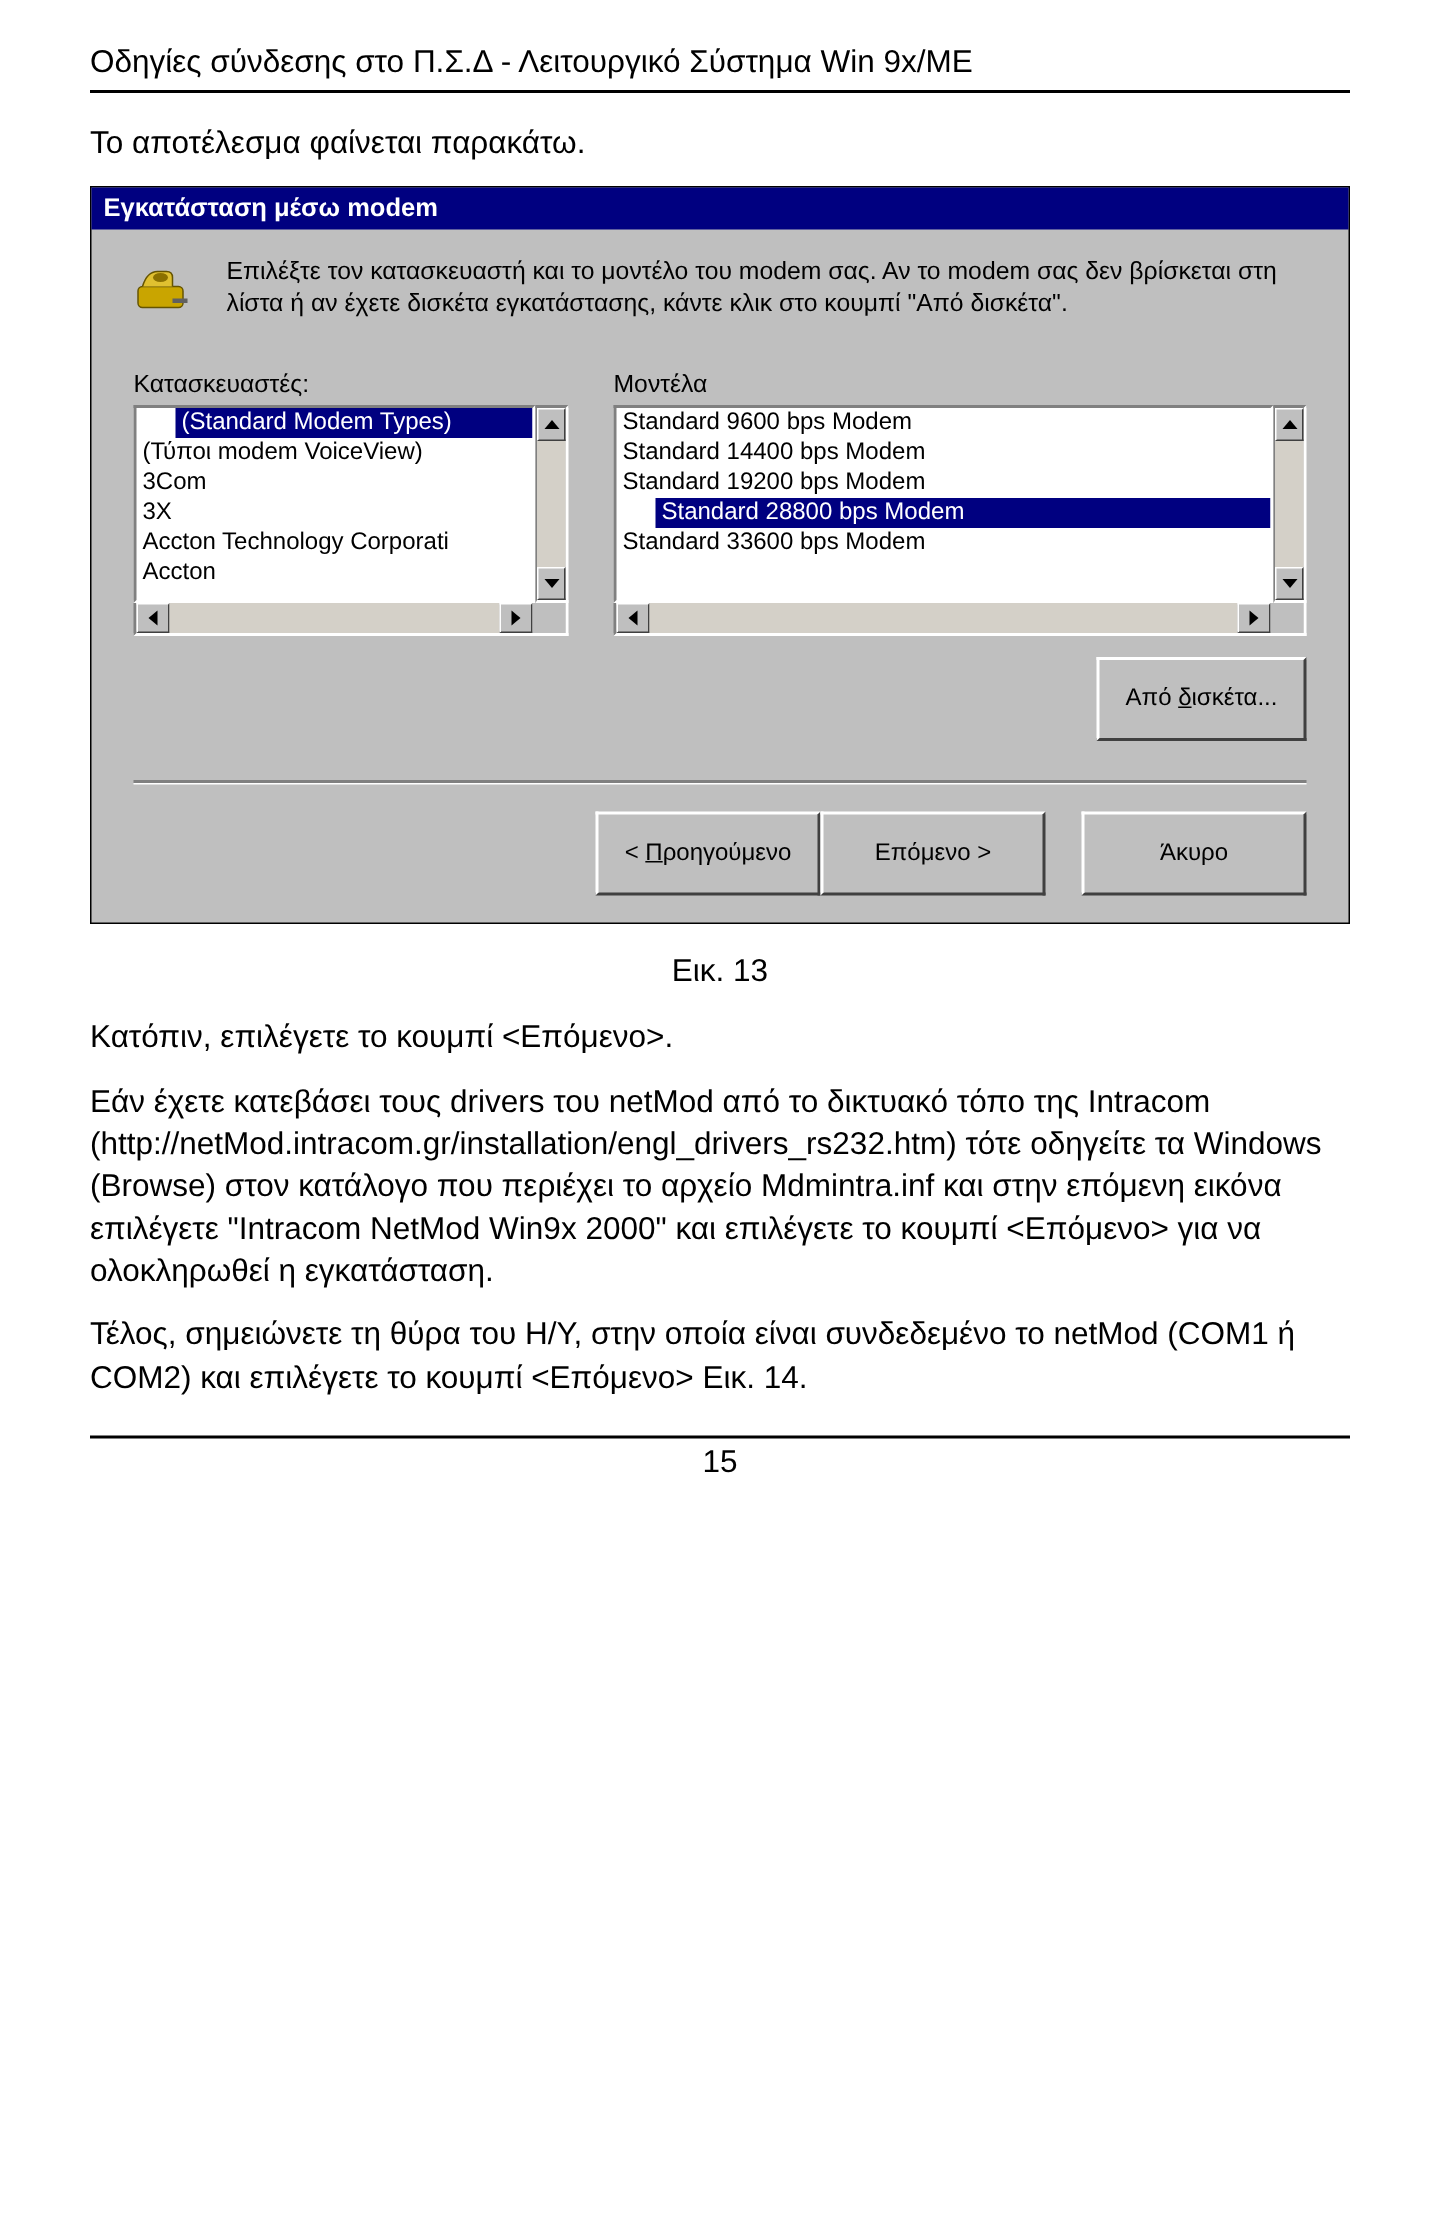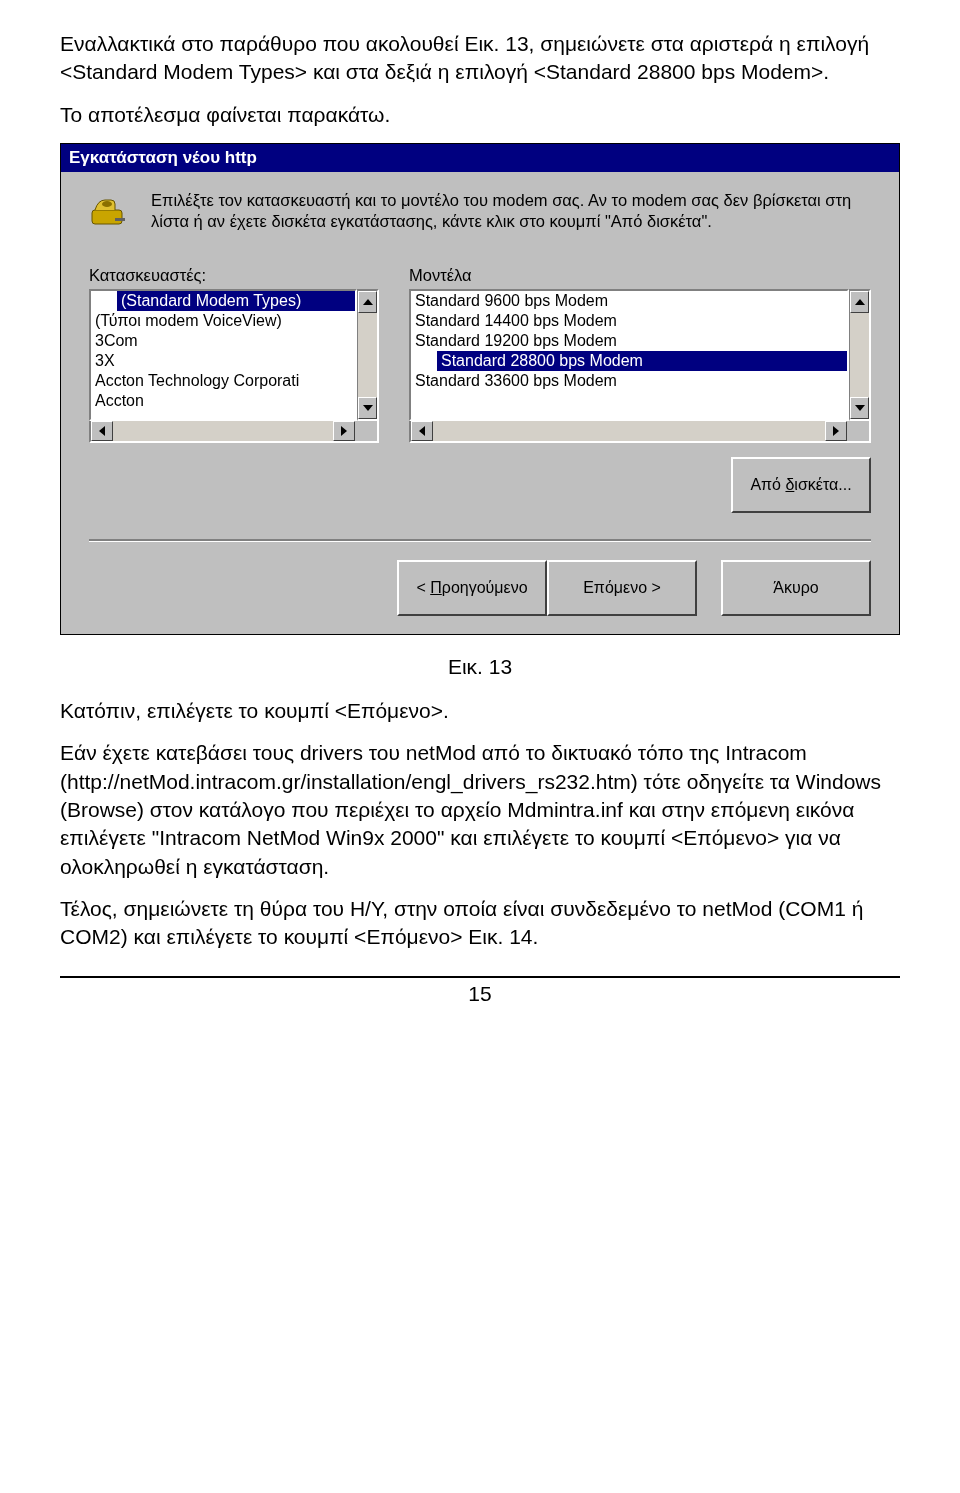--- a/index.html
+++ b/index.html
@@ -181,26 +181,26 @@
     padding-top: 4px;
     font-size: 21px;
   }
   .underline { text-decoration: underline; }
 </style>
 </head>
 <body>
 
 <div class="page">
 
-
-  <p class="body-text">Εναλλακτικά στο παράθυρο που ακολουθεί Εικ. 13, σημειώνετε στα αριστερά η επιλογή &lt;Standard Modem Types&gt; και στα δεξιά η επιλογή &lt;Standard 28800 bps Modem&gt;.</p>
+  <div class="header-line">Οδηγίες σύνδεσης στο Π.Σ.Δ - Λειτουργικό Σύστημα Win 9x/ME</div>
+
   <p class="body-text">Το αποτέλεσμα φαίνεται παρακάτω.</p>
 
   <div class="dialog">
-    <div class="titlebar">Εγκατάσταση νέου http</div>
+    <div class="titlebar">Εγκατάσταση μέσω modem</div>
     <div class="dlg-body">
 
       <div class="instruct-row">
         <div class="modem-icon">
           <svg viewBox="0 0 40 40">
             <rect x="3" y="18" width="30" height="14" rx="3" fill="#c9a500" stroke="#665400"></rect>
             <path d="M6 18 q3 -10 10 -10 h6 q4 0 4 4 v6" fill="#e0c030" stroke="#665400"></path>
             <ellipse cx="18" cy="12" rx="5" ry="3" fill="#8b7000"></ellipse>
             <rect x="26" y="26" width="10" height="3" fill="#606060"></rect>
           </svg>

